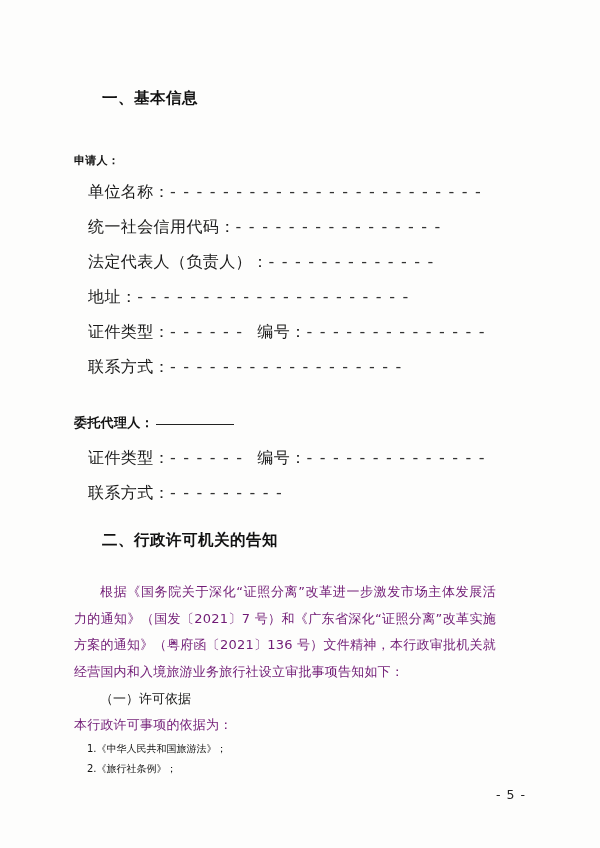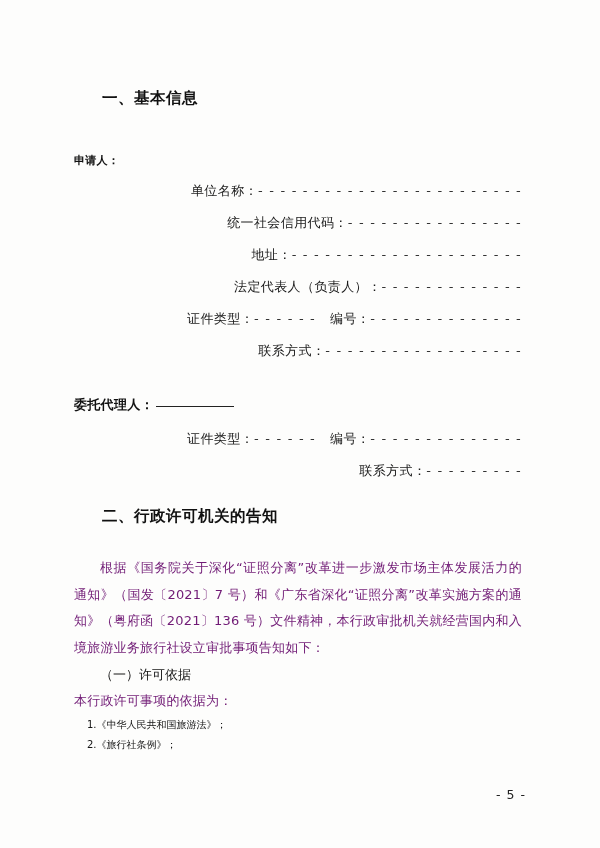--- a/index.html
+++ b/index.html
@@ -13,47 +13,46 @@
     font-family: "DejaVu Sans", "Liberation Sans", sans-serif;
     color: #1a1a1a;
     overflow: hidden;
   }
   .page {
     position: relative;
     width: 600px;
     height: 848px;
     background: #fdfdfc;
     box-sizing: border-box;
-    padding: 60px 78px 40px 74px;
+    padding: 60px 104px 40px 74px;
   }
   .section-heading {
     font-size: 15.5px;
     font-weight: bold;
     letter-spacing: 0.5px;
     margin: 0 0 0 28px;
     color: #111;
   }
   .heading-1 {
     margin-top: 28px;
     margin-bottom: 44px;
   }
   .block-label {
     font-size: 11px;
     font-weight: bold;
     color: #111;
     margin: 0 0 14px 0;
     letter-spacing: 0.3px;
   }
   .field-line {
-    font-size: 13px;
+    font-size: 16px;
     color: #1a1a1a;
     margin: 0 0 14px 14px;
     letter-spacing: 0.2px;
     white-space: nowrap;
-    text-align: right;
   }
   .field-label {
     letter-spacing: 0.4px;
   }
   .dashes {
     letter-spacing: 1.2px;
     color: #333;
   }
   .gap {
     display: inline-block;
@@ -127,25 +126,25 @@
 
   <div class="field-line">
     <span class="field-label">单位名称：</span><span class="dashes">- - - - - - - - - - - - - - - - - - - - - - - -</span>
   </div>
 
   <div class="field-line">
     <span class="field-label">统一社会信用代码：</span><span class="dashes">- - - - - - - - - - - - - - - -</span>
   </div>
 
   <div class="field-line">
-    <span class="field-label">地址：</span><span class="dashes">- - - - - - - - - - - - - - - - - - - - -</span>
+    <span class="field-label">法定代表人（负责人）：</span><span class="dashes">- - - - - - - - - - - - -</span>
   </div>
 
   <div class="field-line">
-    <span class="field-label">法定代表人（负责人）：</span><span class="dashes">- - - - - - - - - - - - -</span>
+    <span class="field-label">地址：</span><span class="dashes">- - - - - - - - - - - - - - - - - - - - -</span>
   </div>
 
   <div class="field-line">
     <span class="field-label">证件类型：</span><span class="dashes">- - - - - -</span><span class="gap"></span><span class="field-label">编号：</span><span class="dashes">- - - - - - - - - - - - - -</span>
   </div>
 
   <div class="field-line">
     <span class="field-label">联系方式：</span><span class="dashes">- - - - - - - - - - - - - - - - - -</span>
   </div>
 

